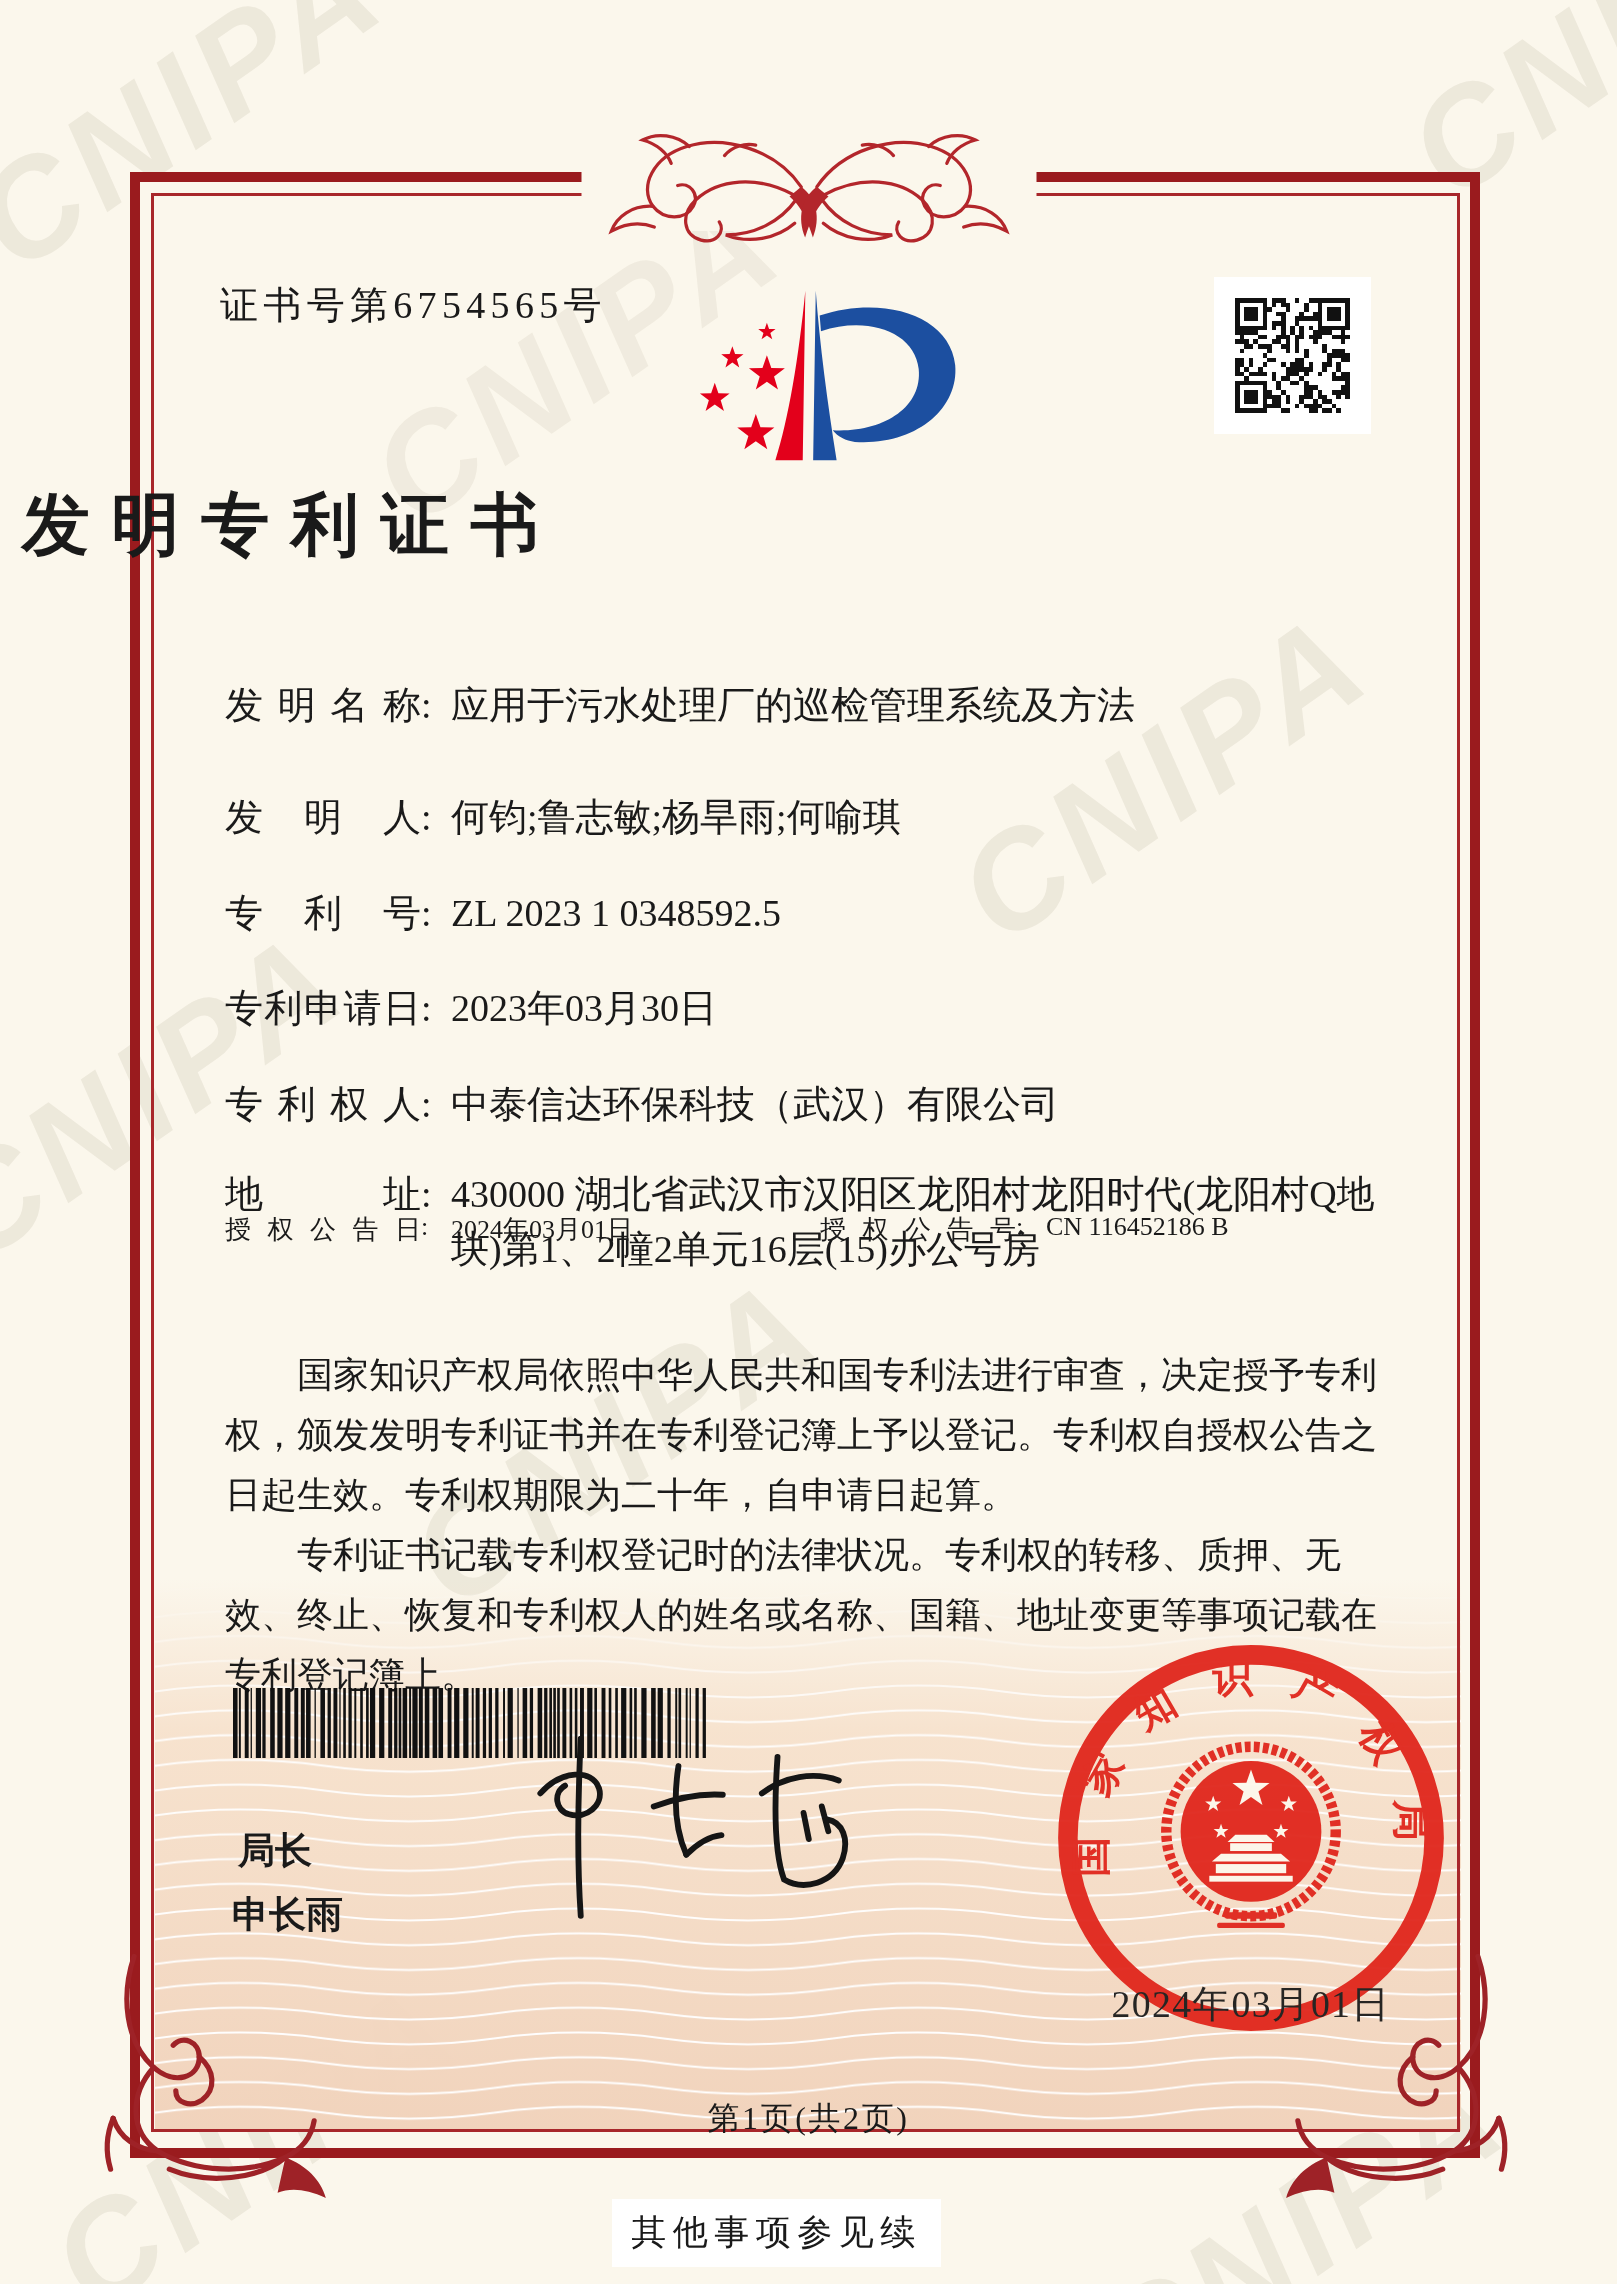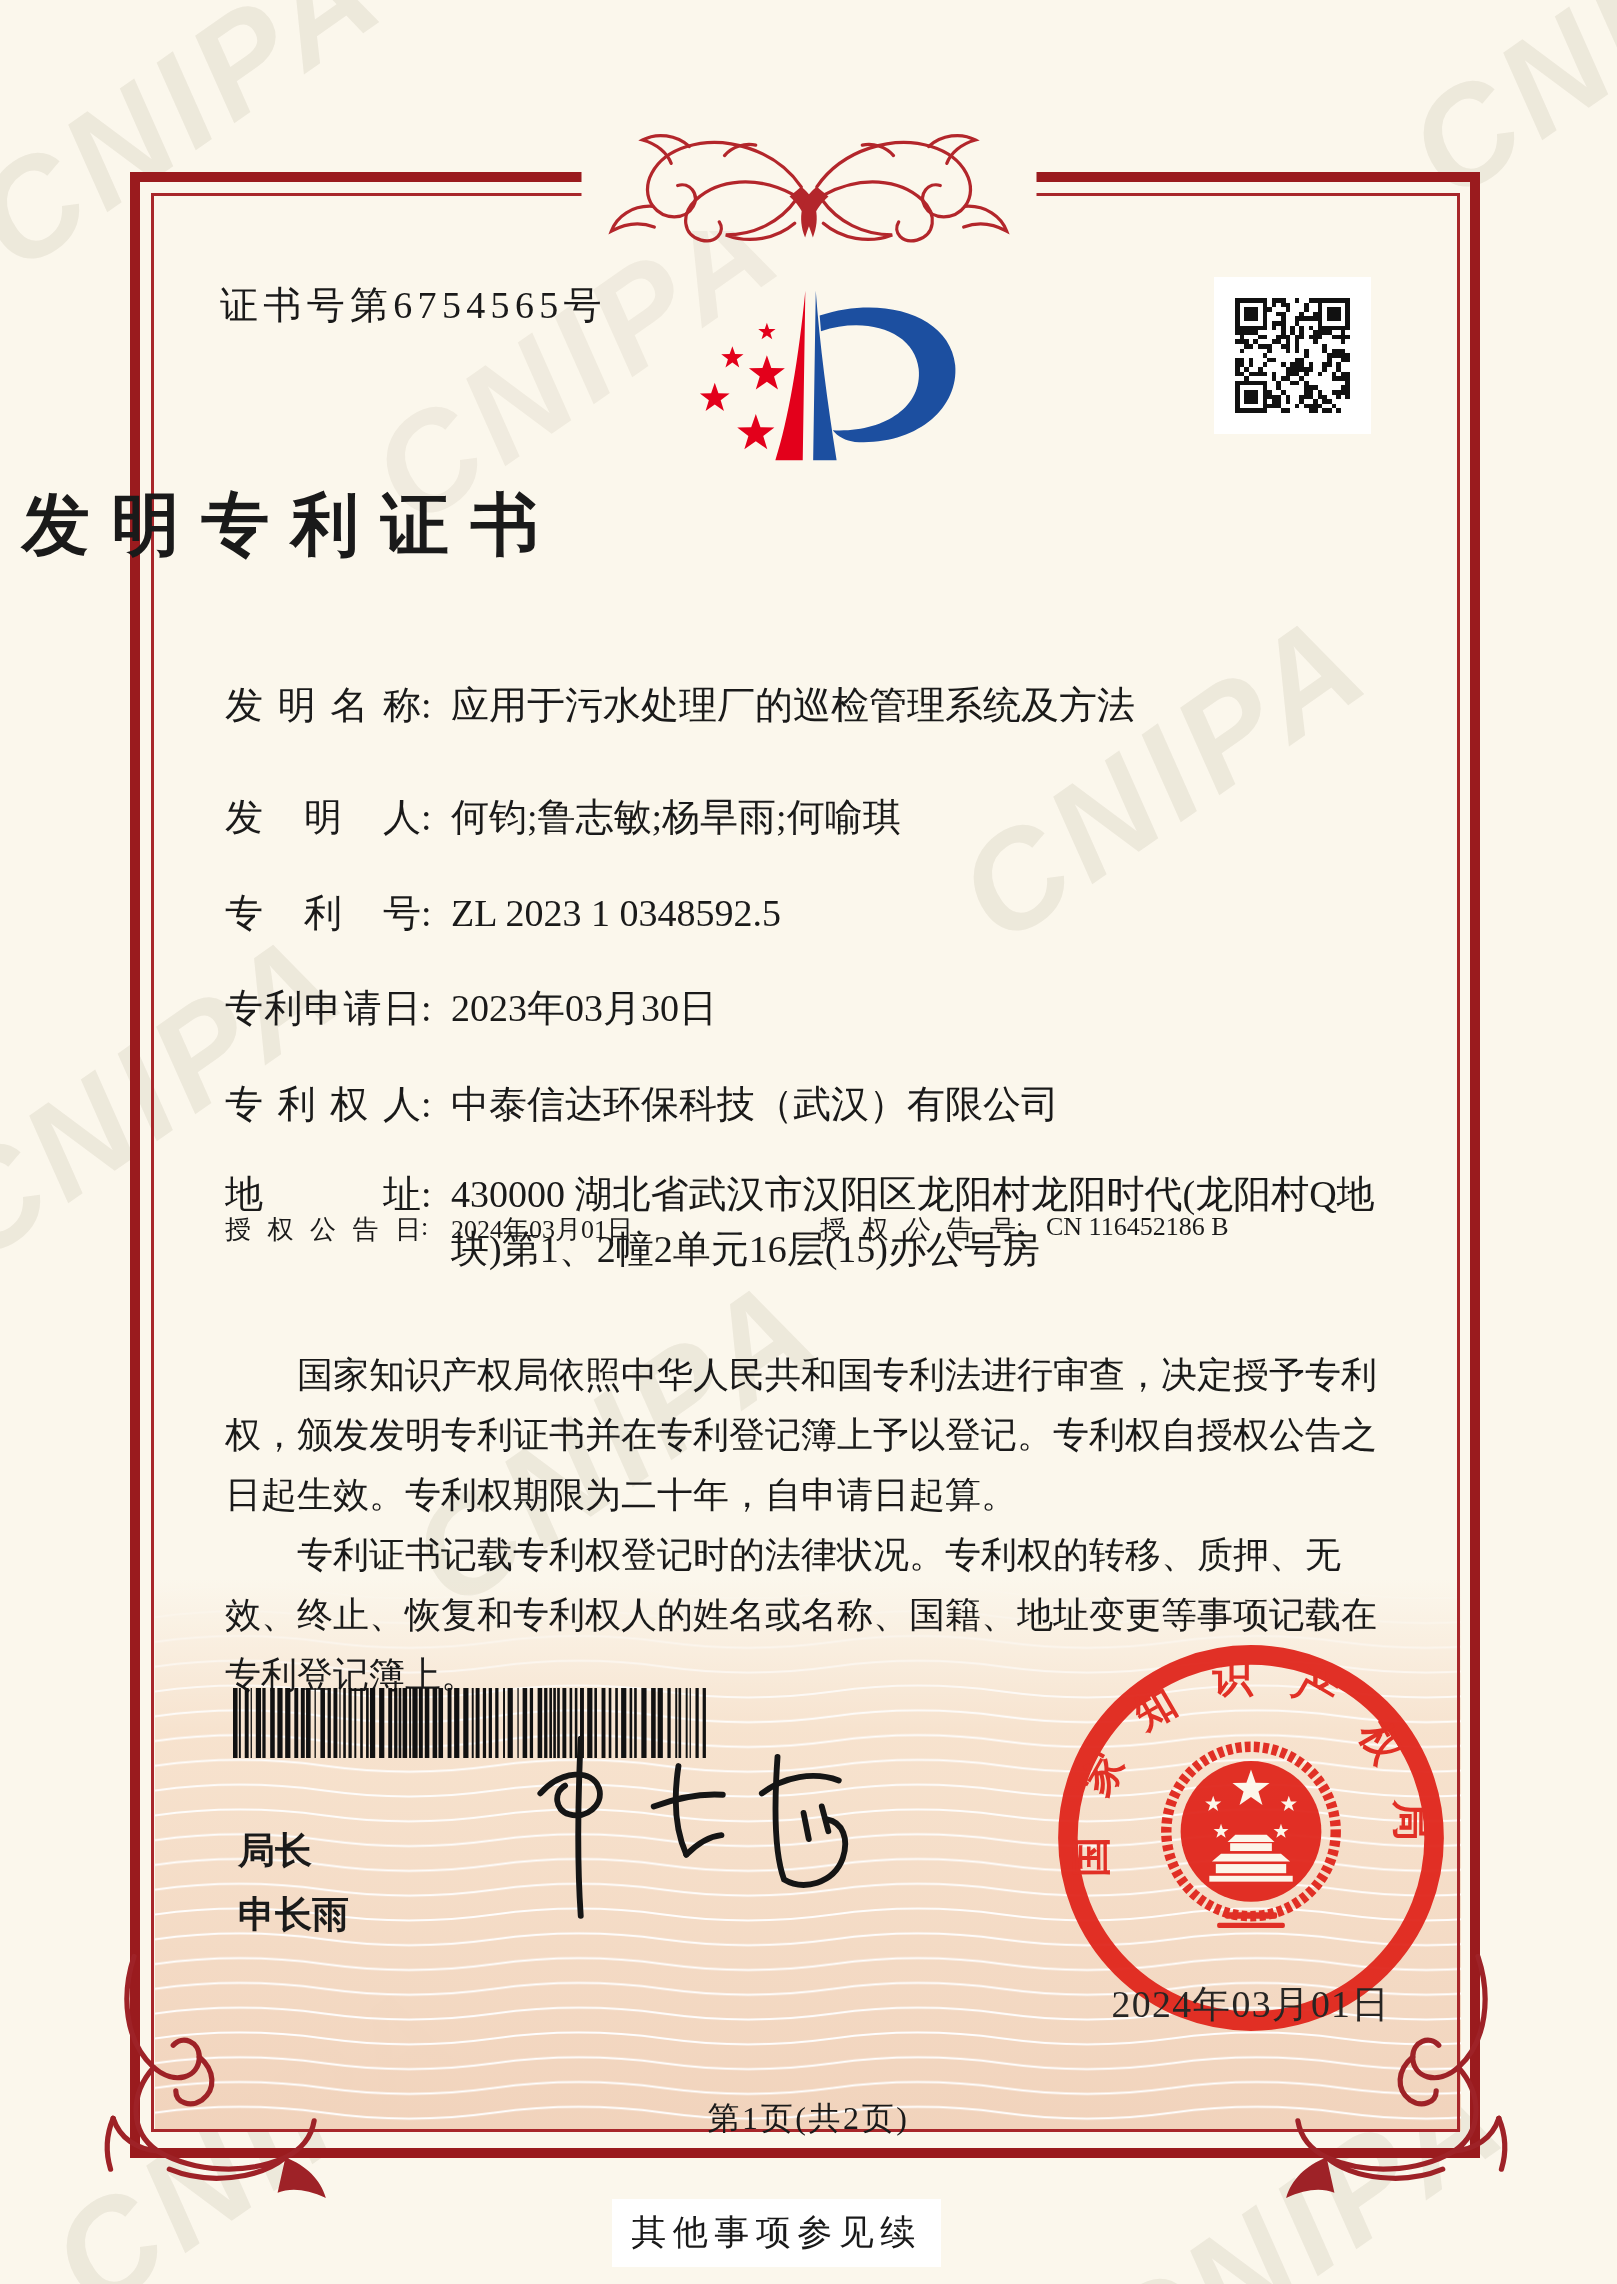--- a/index.html
+++ b/index.html
@@ -41,21 +41,21 @@
   .grant{position:absolute;left:225px;top:1212px;width:1180px;font-size:26px;z-index:6;}
   .grant .g2{position:absolute;left:595px;top:0;}
 
   .paras{position:absolute;left:225px;top:1345px;width:1174px;font-size:36px;line-height:60px;z-index:6;}
   .paras p{margin:0;text-indent:2em;}
 
   .barcode{position:absolute;left:233px;top:1688px;width:484px;height:70px;z-index:6;}
 
   .director-label{position:absolute;left:238px;top:1826px;font-size:37px;font-weight:bold;
       font-family:"Liberation Sans","DejaVu Sans",sans-serif;z-index:6;}
-  .director-name{position:absolute;left:238px;top:1890px;font-size:37px;font-weight:bold;
+  .director-name{position:absolute;left:232px;top:1890px;font-size:37px;font-weight:bold;
       font-family:"Liberation Sans","DejaVu Sans",sans-serif;z-index:6;}
   .signature{position:absolute;left:483px;top:1715px;width:417px;height:222px;z-index:6;}
 
   .seal{position:absolute;left:1049px;top:1636px;width:404px;height:404px;z-index:7;opacity:.94;}
 
   .page-info{position:absolute;left:0;top:2097px;width:1617px;text-align:center;font-size:32px;
       letter-spacing:2.6px;z-index:6;}
 
   .cont-box{position:absolute;left:612px;top:2199px;width:329px;height:68px;background:#ffffff;
       z-index:6;text-align:center;}

